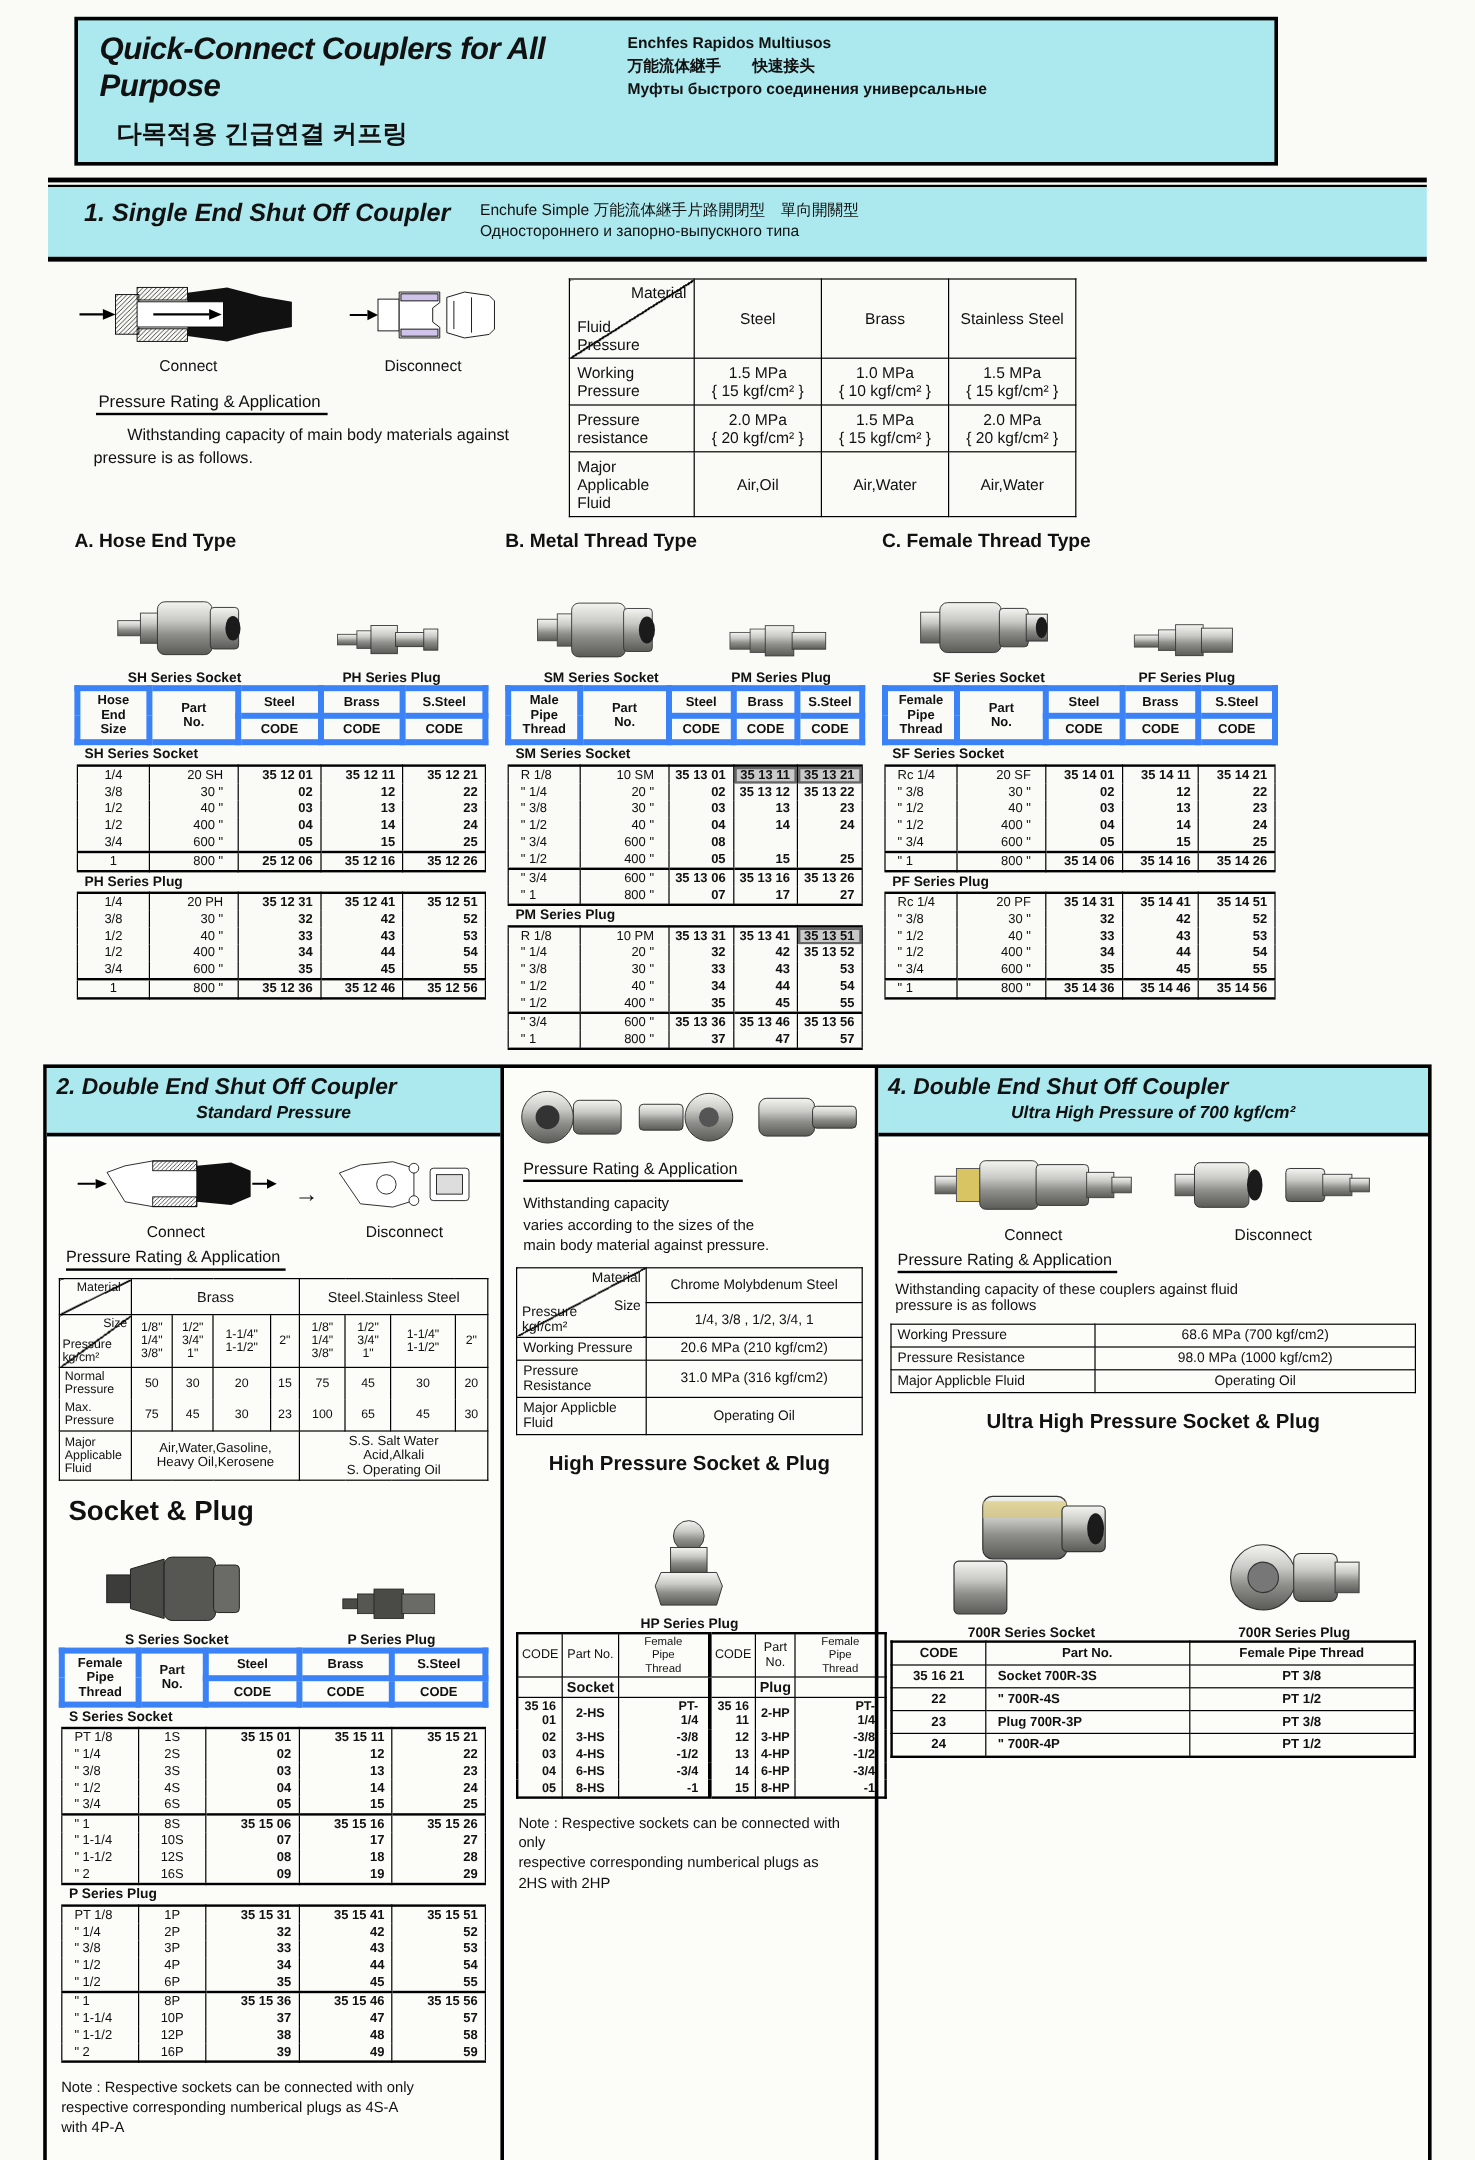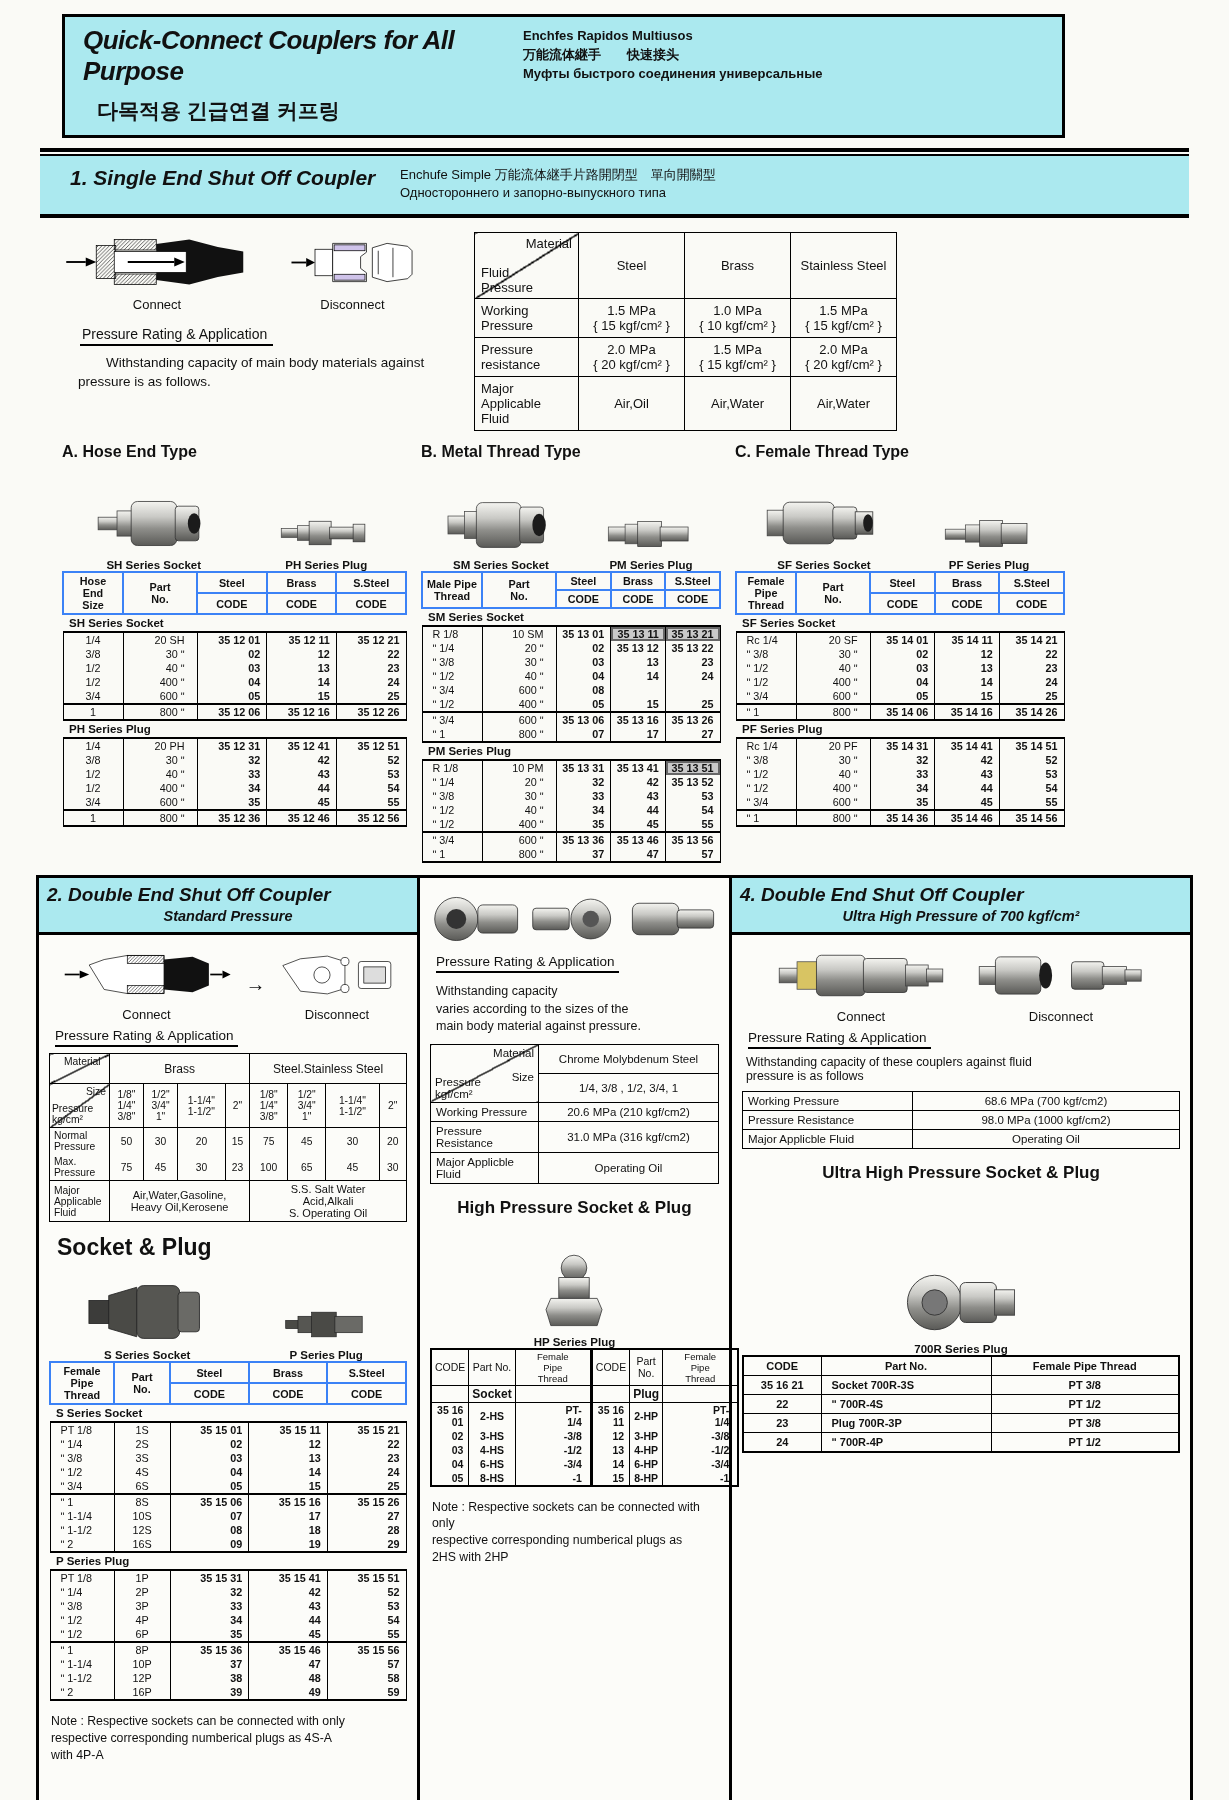--- a/index.html
+++ b/index.html
@@ -54,21 +54,21 @@
 
   
   .abc { display:flex; margin:4px 44px 0 62px; gap:14px; }
   .abc-col h3 { font-size:16px; margin:6px 0 2px 0; }
   .phrow { display:flex; align-items:flex-end; justify-content:space-around; height:108px; }
   .phfig { text-align:center; }
   .phfig .lab { font-size:11.5px; font-weight:bold; margin-top:1px; }
 
   .pt { font-size:10.8px; width:100%; border-bottom:2.5px solid #000; }
   .pt col.c1 { width:60px; } .pt col.c2 { width:74px; }
-  .pt thead th { border:2px solid #3b82f6; font-weight:bold; padding:2px 3px; }
+  .pt thead th { border:5px solid #3b82f6; font-weight:bold; padding:2px 3px; }
   .pt thead { border:2px solid #000; }
   .pt td { border-left:1px solid #000; border-right:1px solid #000; padding:1px 4px; text-align:center; }
   .pt tbody.tt td { border:none; border-top:2px solid #000; text-align:left; font-weight:bold; padding:2px 2px 2px 6px; font-size:11.5px; }
   .pt tbody.rows { border-top:2px solid #000; border-bottom:2px solid #000; }
   .pt td.num { text-align:right; font-weight:bold; padding-right:6px; }
   .pt td.p2  { text-align:right; padding-right:12px; }
   .pt td.th1 { text-align:left; padding-left:10px; }
   .pt tr.sep td { border-top:2px solid #000; }
   .pt td.hl { background:#c9c9c9; box-shadow:inset 0 0 0 2px #666; }
 
@@ -351,21 +351,21 @@
             <td>3/4</td>
             <td class="p2">600  ʺ</td>
             <td class="num">05</td>
             <td class="num">15</td>
             <td class="num">25</td>
           </tr>
 
           <tr class="sep">
             <td>1</td>
             <td class="p2">800  ʺ</td>
-            <td class="num">35 12 06</td>
+            <td class="num">25 12 06</td>
             <td class="num">35 12 16</td>
             <td class="num">35 12 26</td>
           </tr>
         </tbody>
       <tbody class="tt">
           <tr>
             <td colspan="5">PH Series Plug</td>
           </tr>
         </tbody>
       <tbody class="rows">
@@ -1298,20 +1298,30 @@
               <td class="lab" style="width:170px">Major Applicble Fluid</td>
               <td>Operating Oil</td>
             </tr>
           </tbody>
       </table>
 
       <div class="sp-h2">Ultra High Pressure Socket &amp; Plug</div>
 
       <div class="phrow" style="height:170px">
         <div class="phfig">
+          <svg viewBox="0 0 150 110" width="150" height="110">
+            <rect x="10" y="60" width="44" height="44" rx="4" fill="url(#met)" stroke="#333"></rect>
+            <rect x="34" y="6" width="70" height="52" rx="8" fill="url(#met)" stroke="#333"></rect>
+            <rect x="34" y="10" width="70" height="14" fill="#d8c463" opacity="0.55"></rect>
+            <rect x="100" y="14" width="36" height="38" rx="4" fill="url(#met)" stroke="#333"></rect>
+            <ellipse cx="128" cy="33" rx="7" ry="13" fill="#1b1b1b"></ellipse>
+          </svg>
+          <div class="lab">700R Series Socket</div>
+        </div>
+        <div class="phfig">
           <svg viewBox="0 0 130 80" width="118" height="73">
             <circle cx="36" cy="40" r="30" fill="url(#met)" stroke="#333"></circle>
             <circle cx="36" cy="40" r="14" fill="#777" stroke="#333"></circle>
             <rect x="64" y="18" width="40" height="44" rx="6" fill="url(#met)" stroke="#333"></rect>
             <rect x="102" y="26" width="22" height="28" fill="url(#met)" stroke="#444"></rect>
           </svg>
           <div class="lab">700R Series Plug</div>
         </div>
       </div>
 

